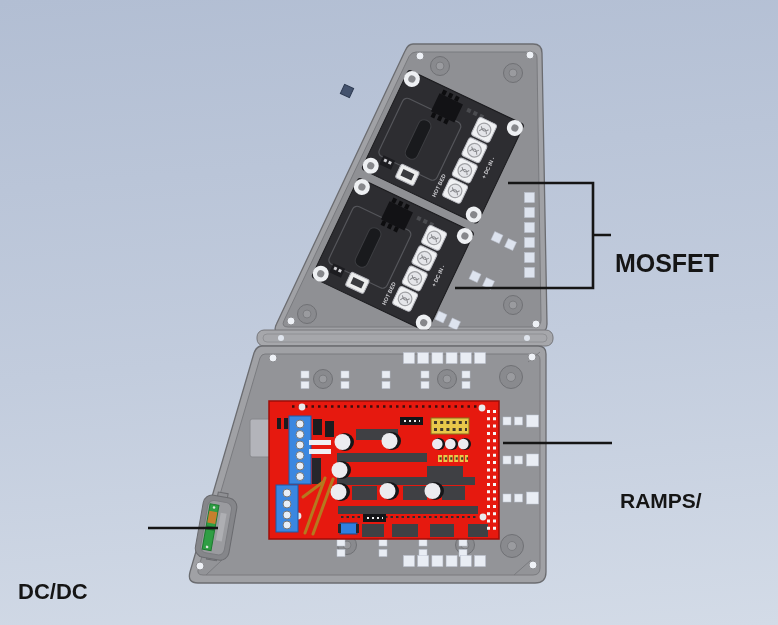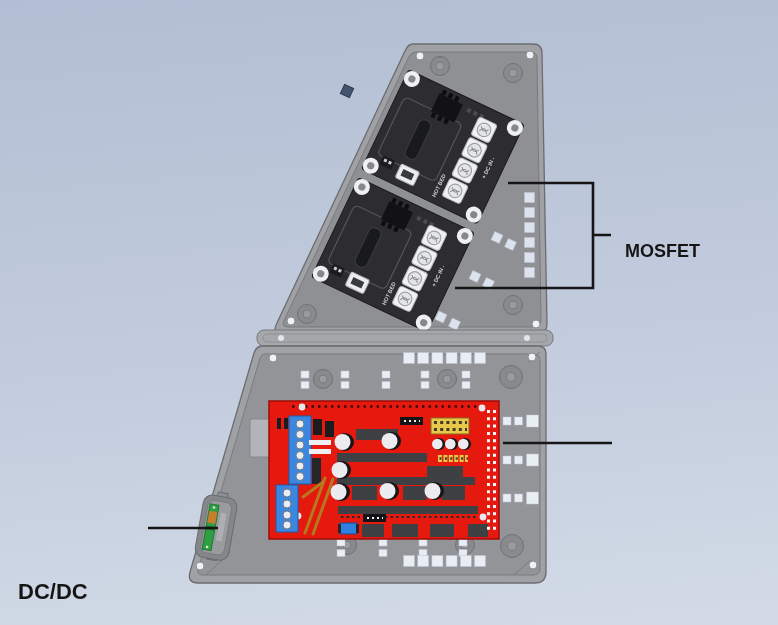--- a/index.html
+++ b/index.html
@@ -6,21 +6,21 @@
   #stage {
     position:relative; width:778px; height:625px; overflow:hidden;
     font-family:"Liberation Sans", sans-serif;
     background:linear-gradient(175deg,#b2bed3 0%,#c2ccdd 55%,#d3dbe7 100%);
   }
   svg { position:absolute; left:0; top:0; }
   .label {
     position:absolute; font-weight:bold; color:#151515; white-space:pre;
     font-family:"Liberation Sans", sans-serif;
   }
-  #mosfet-label { left:615px; top:220px; font-size:18px; }
+  #mosfet-label { left:601px; top:220px; font-size:25px; }
   #ramps-label  { left:620px; top:428px; font-size:21px; line-height:29px; }
   #dcdc-label   { left:18px;  top:512px; font-size:22px; line-height:32px; }
 </style>
 </head>
 <body>
 
 <div id="stage">
 <svg width="778" height="625" viewBox="0 0 778 625">
 
   <defs>
@@ -358,20 +358,21 @@
     <line x1="503" y1="443" x2="612" y2="443"></line>
     <line x1="148" y1="528" x2="218" y2="528"></line>
   </g>
 </svg>
 
 <div class="label" id="mosfet-label">
   <span>MOSFET</span>
 </div>
 
 <div class="label" id="ramps-label">
+  <div>RAMPS/</div>
   
 </div>
 
 <div class="label" id="dcdc-label">
   <div>DC/DC</div>
   
   
 </div>
 </div>
 

